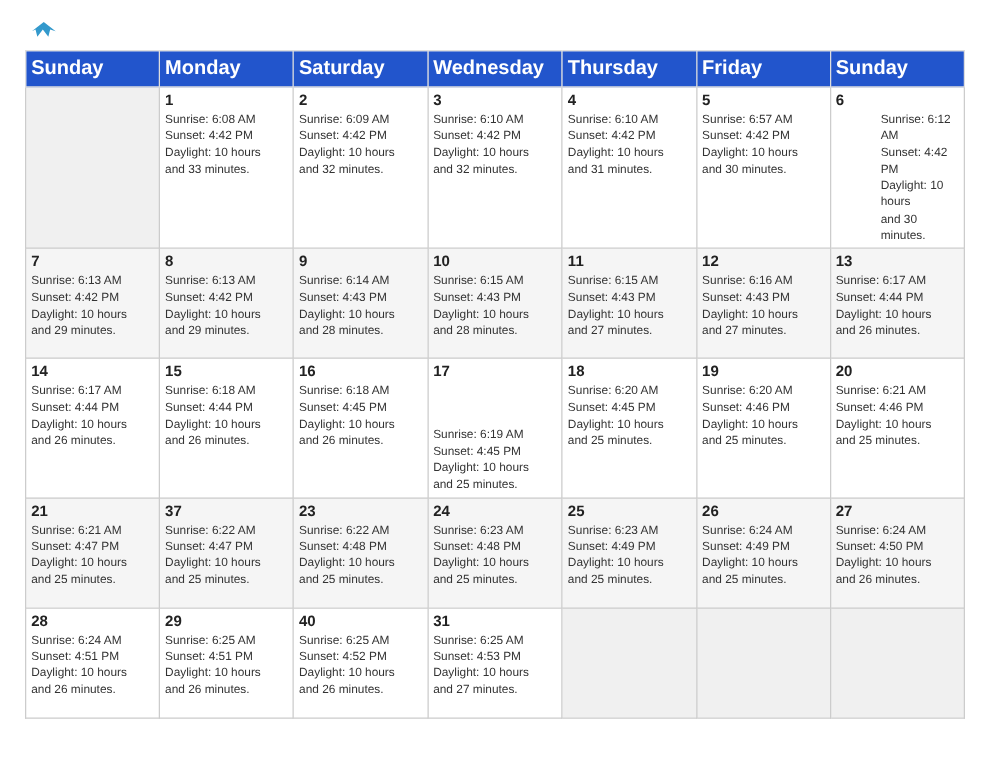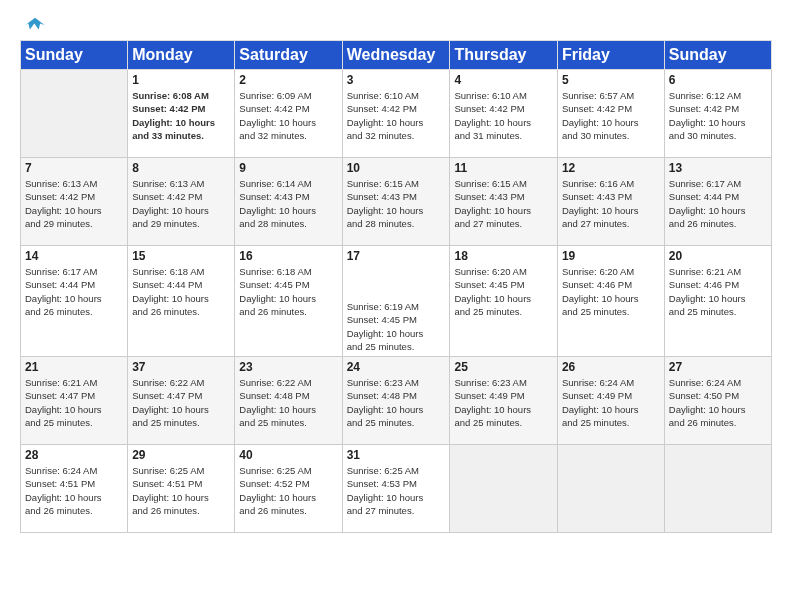--- a/index.html
+++ b/index.html
@@ -128,21 +128,21 @@
           <th>Thursday</th>
           <th>Friday</th>
           <th>Sunday</th>
         </tr>
     </thead>
     <tbody id="calendar-body">
     <tr>
           <td class="empty"></td>
           <td>
             <span class="day-num">1</span>
-            <div class="day-info" style="white-space: pre-line; font-weight: bold;">Sunrise: 6:08 AM
+            <div class="day-info" style="white-space: pre-line;">Sunrise: 6:08 AM
 Sunset: 4:42 PM
 Daylight: 10 hours
 and 33 minutes.</div>
           </td>
           <td>
             <span class="day-num">2</span>
             <div class="day-info" style="white-space: pre-line;">Sunrise: 6:09 AM
 Sunset: 4:42 PM
 Daylight: 10 hours
 and 32 minutes.</div>
@@ -163,21 +163,21 @@
           </td>
           <td>
             <span class="day-num">5</span>
             <div class="day-info" style="white-space: pre-line;">Sunrise: 6:57 AM
 Sunset: 4:42 PM
 Daylight: 10 hours
 and 30 minutes.</div>
           </td>
           <td>
             <span class="day-num">6</span>
-            <div class="day-info" style="white-space: pre-line;">Sunrise: 6:12 AM
+            <div class="day-info" style="white-space: pre-line; margin-left: 36px;">Sunrise: 6:12 AM
 Sunset: 4:42 PM
 Daylight: 10 hours
 and 30 minutes.</div>
           </td>
         </tr>
         <tr>
           <td>
             <span class="day-num">7</span>
             <div class="day-info" style="white-space: pre-line;">Sunrise: 6:13 AM
 Sunset: 4:42 PM

